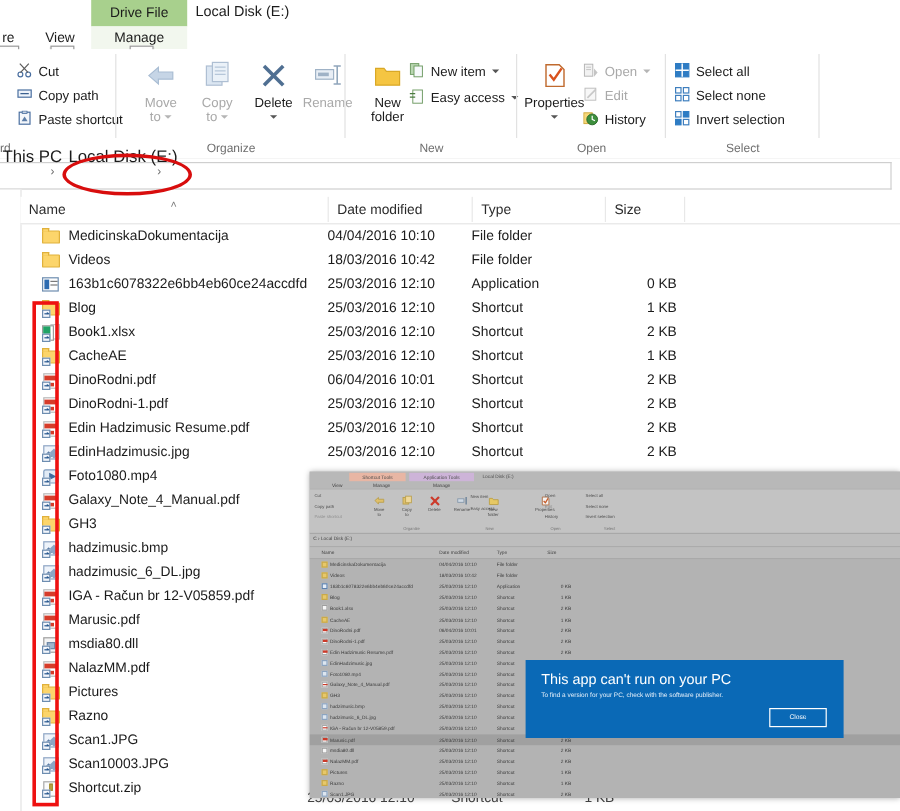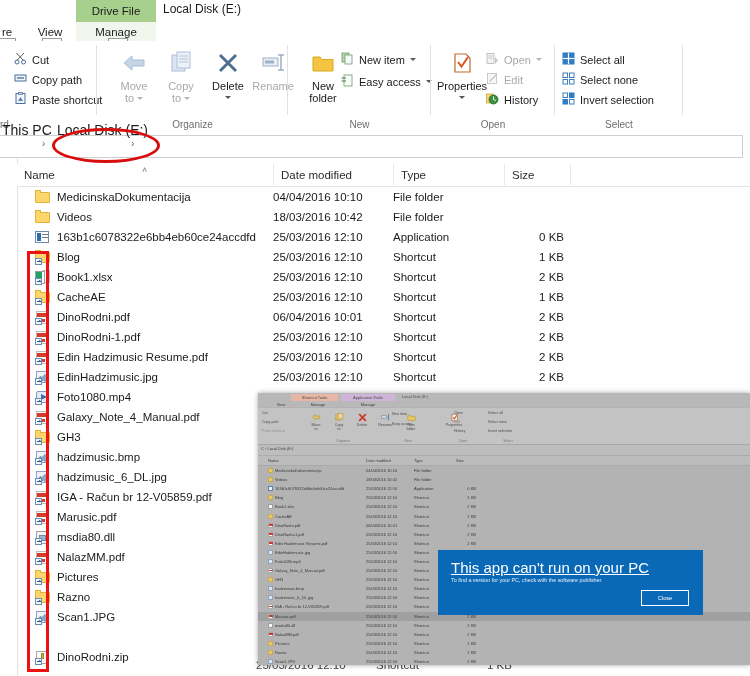--- a/index.html
+++ b/index.html
@@ -180,21 +180,21 @@
   .ins-i{width:5px;height:5px;flex:none;position:relative;}
   .ins-i.f{background:#e7c86a;border:.4px solid #c9a94a;box-sizing:border-box;}
   .ins-i.p{background:#fff;border:.4px solid #a8a8a8;box-sizing:border-box;}
   .ins-i.p:after{content:"";position:absolute;left:.4px;top:.6px;width:3.2px;height:1.4px;background:#cc3a29;}
   .ins-i.g{background:#dde6f0;border:.4px solid #8ca4c0;box-sizing:border-box;}
   .ins-i.w{background:#f6f6f6;border:.4px solid #9e9e9e;box-sizing:border-box;}
   .ins-i.b{background:#e6eef8;border:.4px solid #5f82ad;box-sizing:border-box;}
 
   
   .modal{position:absolute;left:180px;top:157px;width:265px;height:65px;background:#0a69b6;z-index:5;}
-  .modal-h{position:absolute;left:13px;top:9px;font-size:15px;color:#fff;text-decoration:underline;}
+  .modal-h{position:absolute;left:13px;top:9px;font-size:12px;color:#fff;}
   .modal-b{position:absolute;left:13px;top:27px;font-size:5.4px;color:#e6f0fa;}
   .modal-btn{position:absolute;right:14px;bottom:9px;width:46px;height:14px;background:#0a69b6;
              border:1px solid #ffffff;color:#fff;font-size:5.6px;display:flex;
              align-items:center;justify-content:center;}
 
   
   .bottom-sliver{position:absolute;left:258px;top:665px;width:492px;height:11px;background:#fff;z-index:48;}
 </style>
 </head>
 <body>
@@ -713,31 +713,38 @@
             <span class="img"></span>
             <span class="lnk"></span>
           </span>
           <span>Scan1.JPG</span>
         </div>
         <div class="cell-date"></div>
         <div class="cell-type"></div>
         <div class="cell-size"></div>
       </div>
       <div class="row">
+        <div class="cell-name">
+          <span class="i16">
+            <span class="img"></span>
+            <span class="lnk"></span>
+          </span>
+          <span>Scan10003.JPG</span>
+        </div>
         <div class="cell-date"></div>
         <div class="cell-type"></div>
         <div class="cell-size"></div>
       </div>
       <div class="row">
         <div class="cell-name">
           <span class="i16">
             <span class="zip"></span>
             <span class="lnk"></span>
           </span>
-          <span>DinoRodni.zip</span>
+          <span>Shortcut.zip</span>
         </div>
         <div class="cell-date"></div>
         <div class="cell-type"></div>
         <div class="cell-size"></div>
       </div>
     </div>
 
   <div class="bottom-sliver">
     <div style="position:absolute;left:-2px;top:-6px;font-size:11.5px;color:#444;">25/03/2016 12:10</div>
     <div style="position:absolute;left:118px;top:-6px;font-size:11.5px;color:#444;">Shortcut</div>

